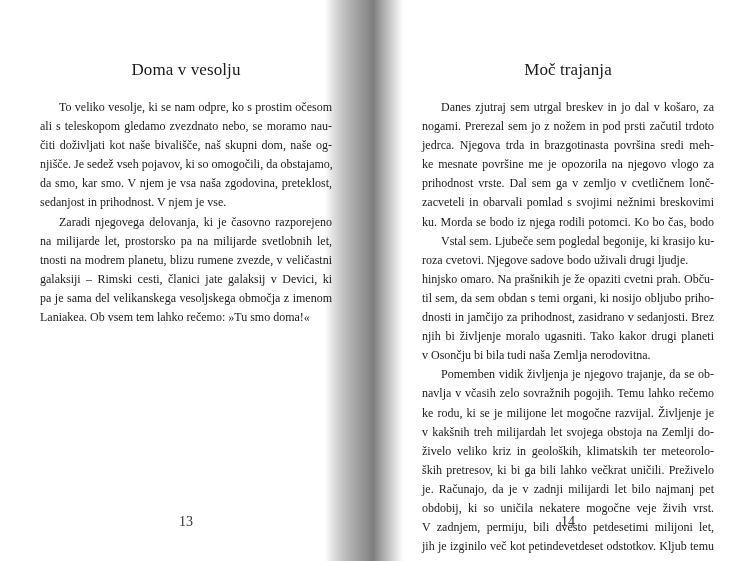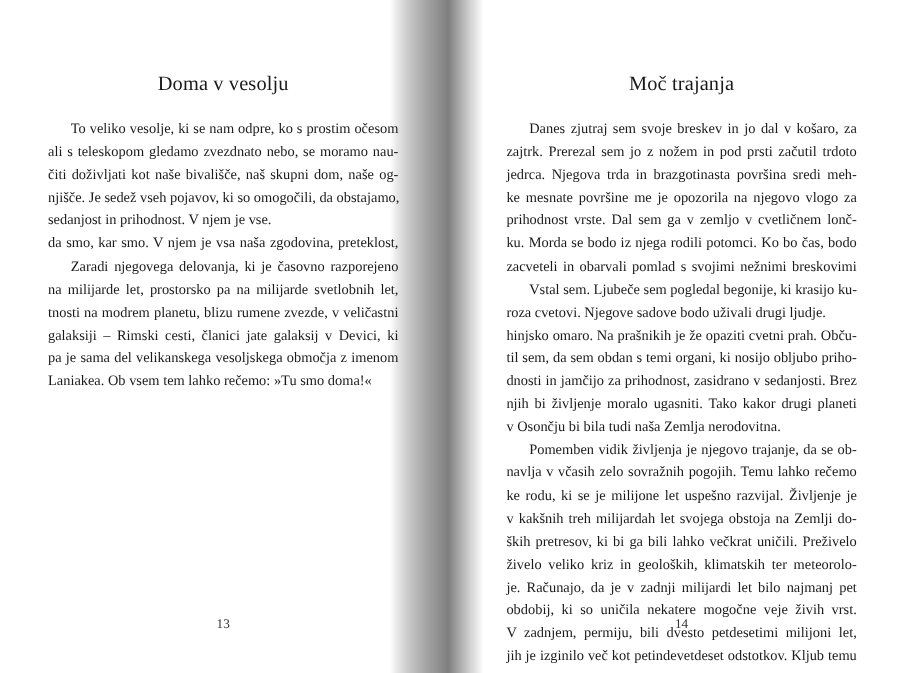--- a/index.html
+++ b/index.html
@@ -36,71 +36,71 @@
     font-size: 12px; line-height: 19.1px;
   }
   .line {
     display: block; white-space: nowrap; text-align: justify;
     text-align-last: justify; height: 19.1px;
   }
   .line.indent { text-indent: 19px; }
   .line.last { text-align-last: left; }
   .folio {
     position: absolute; top: 514px; left: 0; width: 100%;
-    text-align: center; font-size: 11px; color: #333;
+    text-align: center; font-size: 14px; color: #333;
   }
 </style>
 </head>
 <body>
 
 <div class="spread">
   <div class="gutter"></div>
 
   <div class="page left">
     <div class="title">Doma v vesolju</div>
     <div class="body">
         <span class="line indent">To veliko vesolje, ki se nam odpre, ko s prostim očesom</span>
         <span class="line">ali s teleskopom gledamo zvezdnato nebo, se moramo nau-</span>
         <span class="line">čiti doživljati kot naše bivališče, naš skupni dom, naše og-</span>
         <span class="line">njišče. Je sedež vseh pojavov, ki so omogočili, da obstajamo,</span>
+        <span class="line">da smo, kar smo. V njem je vsa naša zgodovina, preteklost,</span>
         <span class="line last">sedanjost in prihodnost. V njem je vse.</span>
-        <span class="line">da smo, kar smo. V njem je vsa naša zgodovina, preteklost,</span>
         <span class="line indent">Zaradi njegovega delovanja, ki je časovno razporejeno</span>
         <span class="line">na milijarde let, prostorsko pa na milijarde svetlobnih let,</span>
         <span class="line">tnosti na modrem planetu, blizu rumene zvezde, v veličastni</span>
         <span class="line">galaksiji – Rimski cesti, članici jate galaksij v Devici, ki</span>
         <span class="line">pa je sama del velikanskega vesoljskega območja z imenom</span>
         <span class="line last">Laniakea. Ob vsem tem lahko rečemo: »Tu smo doma!«</span>
       </div>
     <div class="folio">13</div>
   </div>
 
   <div class="page right">
     <div class="title">Moč trajanja</div>
     <div class="body">
-        <span class="line indent">Danes zjutraj sem svoje breskev in jo dal v košaro, za</span>
-        <span class="line">zajtrk. Prerezal sem jo z nožem in pod prsti začutil trdoto</span>
+        <span class="line indent">Danes zjutraj sem utrgal breskev in jo dal v košaro, za</span>
+        <span class="line">nogami. Prerezal sem jo z nožem in pod prsti začutil trdoto</span>
         <span class="line">jedrca. Njegova trda in brazgotinasta površina sredi meh-</span>
         <span class="line">ke mesnate površine me je opozorila na njegovo vlogo za</span>
         <span class="line">prihodnost vrste. Dal sem ga v zemljo v cvetličnem lonč-</span>
+        <span class="line">zacveteli in obarvali pomlad s svojimi nežnimi breskovimi</span>
         <span class="line">ku. Morda se bodo iz njega rodili potomci. Ko bo čas, bodo</span>
-        <span class="line">zacveteli in obarvali pomlad s svojimi nežnimi breskovimi</span>
         <span class="line indent">Vstal sem. Ljubeče sem pogledal begonije, ki krasijo ku-</span>
         <span class="line last">roza cvetovi. Njegove sadove bodo uživali drugi ljudje.</span>
         <span class="line">hinjsko omaro. Na prašnikih je že opaziti cvetni prah. Obču-</span>
         <span class="line">til sem, da sem obdan s temi organi, ki nosijo obljubo priho-</span>
         <span class="line">dnosti in jamčijo za prihodnost, zasidrano v sedanjosti. Brez</span>
         <span class="line">njih bi življenje moralo ugasniti. Tako kakor drugi planeti</span>
         <span class="line last">v Osončju bi bila tudi naša Zemlja nerodovitna.</span>
         <span class="line indent">Pomemben vidik življenja je njegovo trajanje, da se ob-</span>
         <span class="line">navlja v včasih zelo sovražnih pogojih. Temu lahko rečemo</span>
-        <span class="line">ke rodu, ki se je milijone let uspešno razvijal. Življenje je</span>
+        <span class="line">ke rodu, ki se je milijone let mogočne razvijal. Življenje je</span>
         <span class="line">v kakšnih treh milijardah let svojega obstoja na Zemlji do-</span>
+        <span class="line">živelo veliko kriz in geoloških, klimatskih ter meteorolo-</span>
         <span class="line">ških pretresov, ki bi ga bili lahko večkrat uničili. Preživelo</span>
-        <span class="line">živelo veliko kriz in geoloških, klimatskih ter meteorolo-</span>
         <span class="line">je. Računajo, da je v zadnji milijardi let bilo najmanj pet</span>
         <span class="line">obdobij, ki so uničila nekatere mogočne veje živih vrst.</span>
         <span class="line">V zadnjem, permiju, bili dvesto petdesetimi milijoni let,</span>
         <span class="line">jih je izginilo več kot petindevetdeset odstotkov. Kljub temu</span>
       </div>
     <div class="folio">14</div>
   </div>
 </div>
 
 </body></html>

